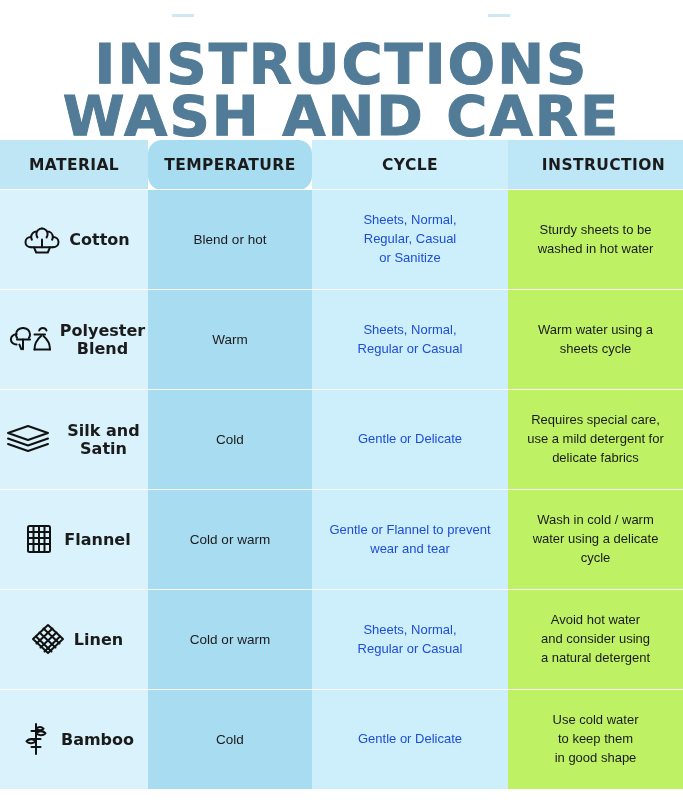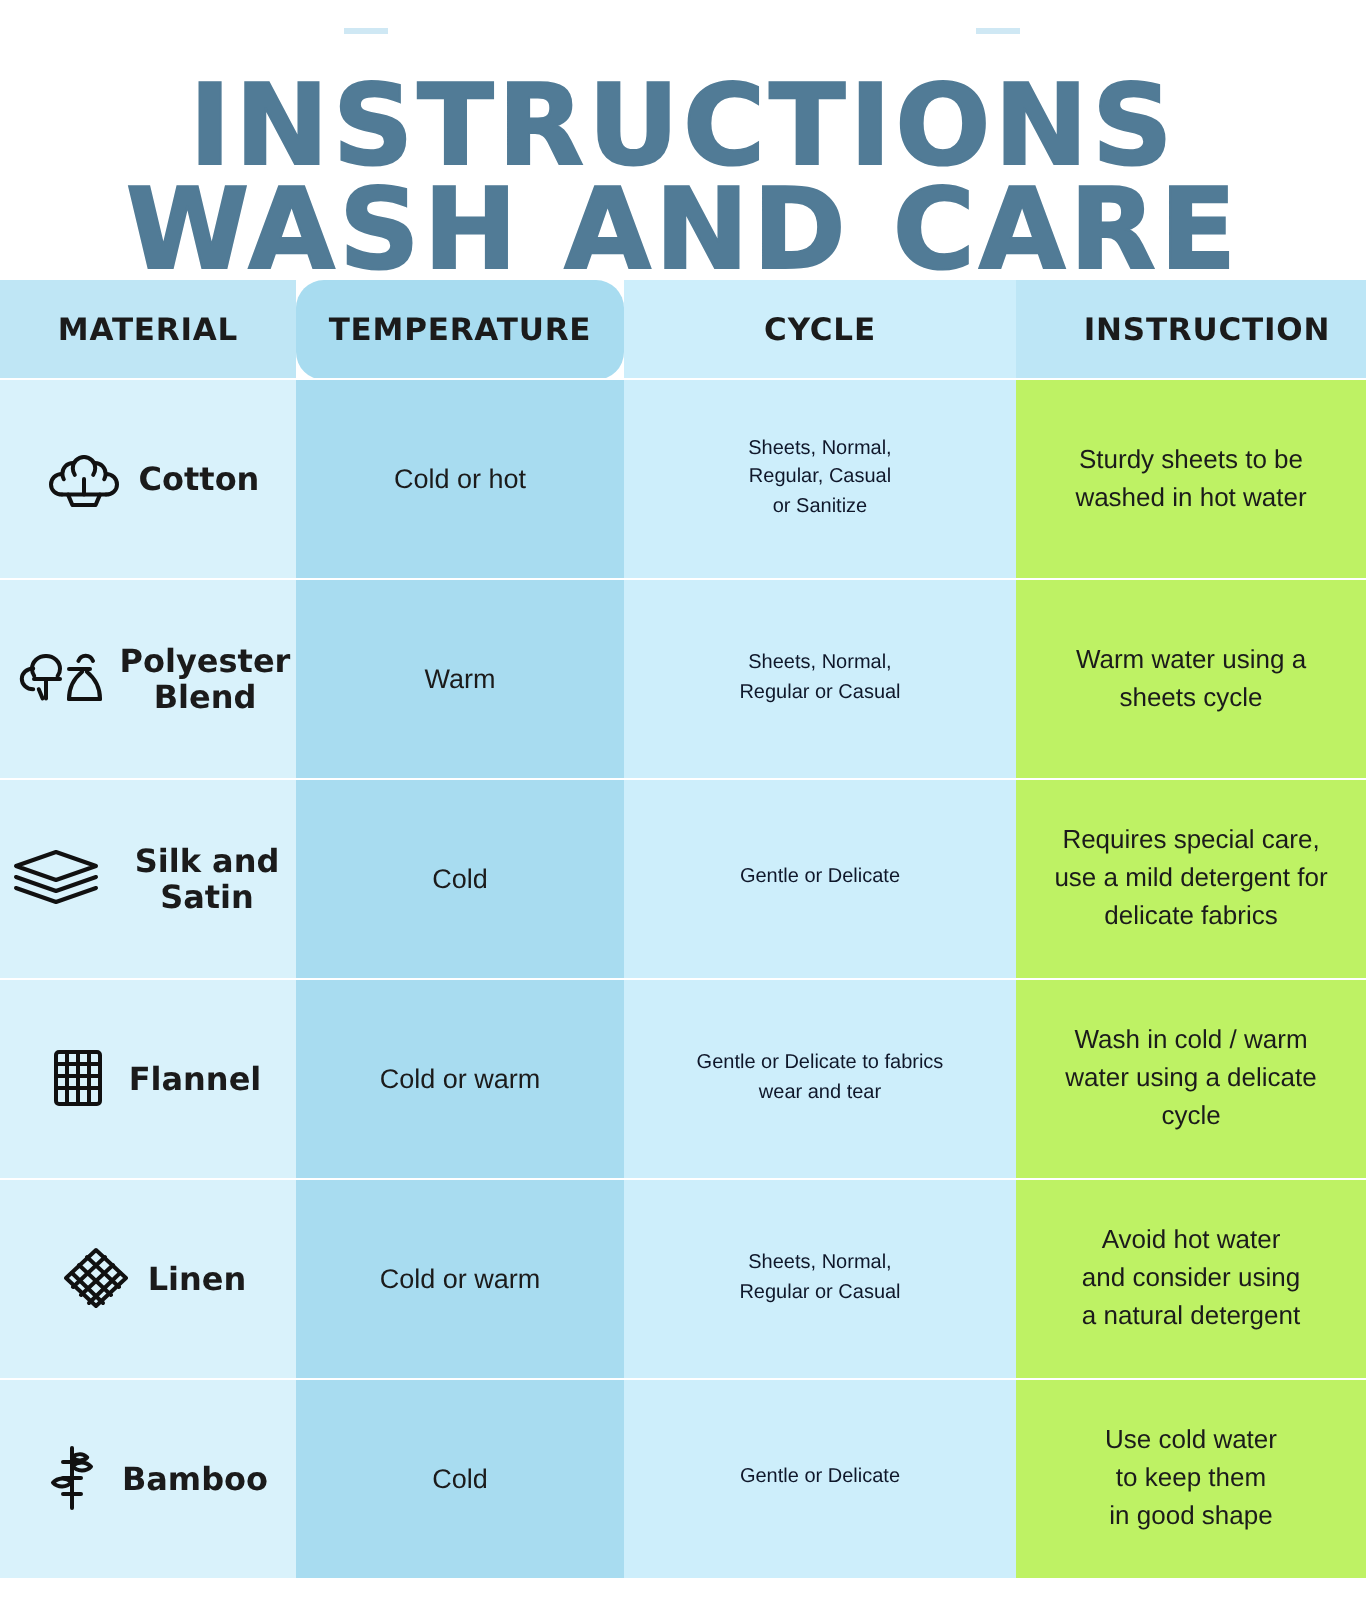--- a/index.html
+++ b/index.html
@@ -102,22 +102,22 @@
     background: #d9f2fb;
     position: relative;
   }
   .cell-temp {
     background: #a8dcf0;
     font-size: 13.5px;
     color: #1b1b1b;
   }
   .cell-cycle {
     background: #cdeefb;
-    font-size: 10px;
-    color: #0f172a;
+    font-size: 13px;
+    color: #1d4ed8;
     line-height: 1.45;
     padding: 0 10px;
   }
   .cell-instr {
     background: #bef264;
     font-size: 13px;
     color: #1b1b1b;
     line-height: 1.45;
     padding: 0 9px;
   }
@@ -194,21 +194,21 @@
                   <path d="M13 27.3h22"></path>
                   <path d="M16 27.3l2.2 5.2h11.6l2.2-5.2"></path>
                   <path d="M24 19.5v7.8"></path>
                 </g>
               </svg>
             </span>
             <span class="mat-label">Cotton</span>
           </div>
         </td>
         <td class="cell-temp">
-            <span class="txt">Cold or hot</span>
+            <span class="txt">Blend or hot</span>
           </td>
         <td class="cell-cycle">
             <span class="txt">Sheets, Normal,
 Regular, Casual
 or Sanitize</span>
           </td>
         <td class="cell-instr">
             <span class="txt">Sturdy sheets to be
 washed in hot water</span>
           </td>
@@ -291,21 +291,21 @@
                 </g>
               </svg>
             </span>
             <span class="mat-label">Flannel</span>
           </div>
         </td>
         <td class="cell-temp">
             <span class="txt">Cold or warm</span>
           </td>
         <td class="cell-cycle">
-            <span class="txt">Gentle or Delicate to fabrics
+            <span class="txt">Gentle or Flannel to prevent
 wear and tear</span>
           </td>
         <td class="cell-instr">
             <span class="txt">Wash in cold / warm
 water using a delicate
 cycle</span>
           </td>
       </tr>
 
       <tr class="row">

